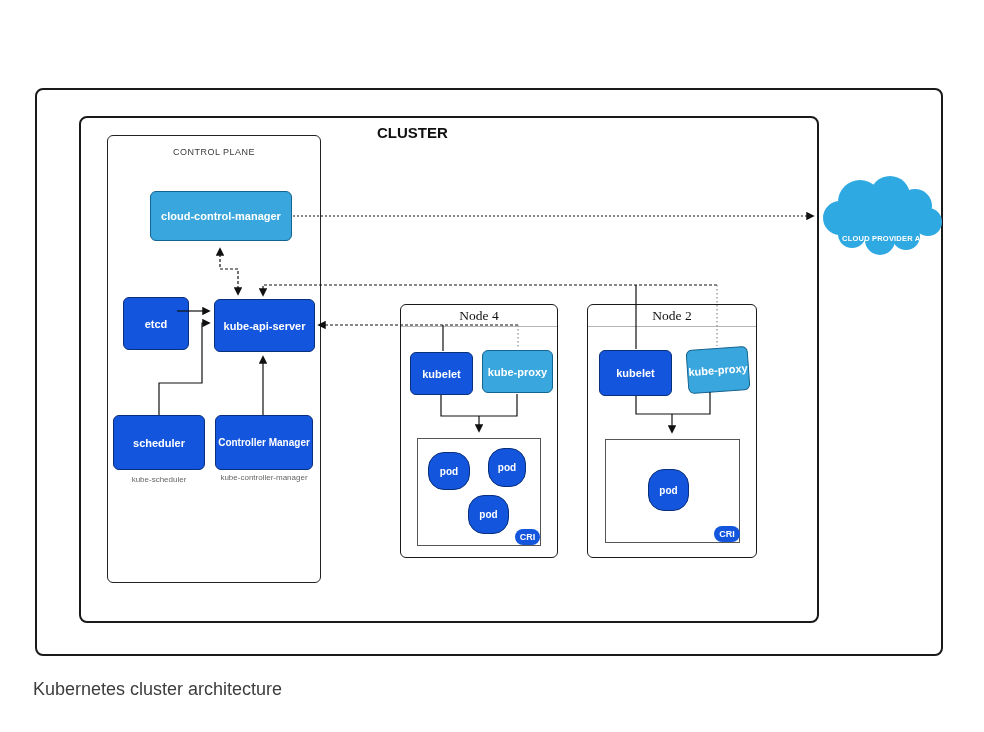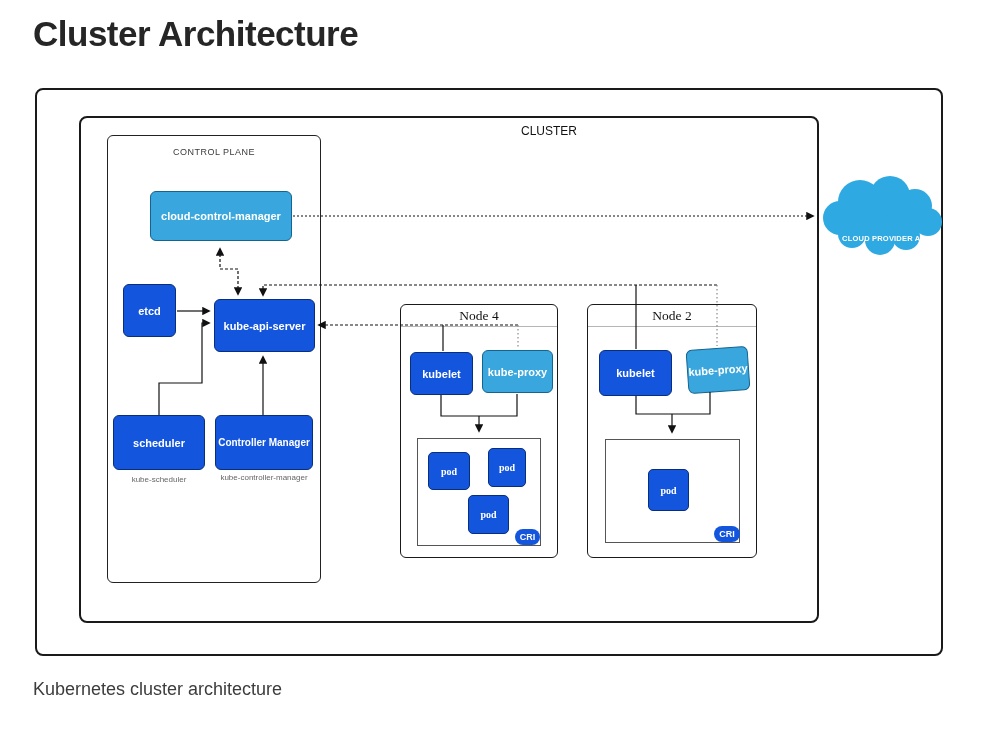--- a/index.html
+++ b/index.html
@@ -5,34 +5,34 @@
   html,body{margin:0;padding:0;background:#fff;}
   #canvas{position:relative;width:984px;height:732px;background:#fff;
           font-family:"Liberation Sans",sans-serif;overflow:hidden;}
   .abs{position:absolute;box-sizing:border-box;}
 
   #page-title{left:33px;top:14px;font-size:35px;font-weight:700;color:#262626;letter-spacing:-0.5px;}
 
   .frame{border:2px solid #1a1a1a;border-radius:8px;background:#fff;}
   #outer-frame{left:35px;top:88px;width:908px;height:568px;}
   #cluster-box{left:79px;top:116px;width:740px;height:507px;}
-  #cluster-label{left:377px;top:124px;width:200px;text-align:right;
-                 font-size:12px;font-weight:400;color:#111;}
+  #cluster-label{left:377px;top:124px;width:200px;text-align:left;
+                 font-size:15px;font-weight:700;color:#111;}
 
   #cp-box{left:107px;top:135px;width:214px;height:448px;border:1.5px solid #222;border-radius:6px;}
   #cp-label{left:107px;top:147px;width:214px;text-align:center;font-size:9px;
             color:#3a3a3a;letter-spacing:0.5px;}
 
   .bluebox{display:flex;align-items:center;justify-content:center;text-align:center;
            color:#fff;font-weight:700;font-size:11px;border-radius:6px;z-index:2;}
   .dark{background:#1355dd;border:1px solid #0a2f7a;}
   .light{background:#39a7dd;border:1px solid #14648f;}
 
   #ccm{left:150px;top:191px;width:142px;height:50px;}
-  #etcd{left:123px;top:284px;width:53px;height:53px;}
+  #etcd{left:123px;top:297px;width:66px;height:53px;}
   #kas{left:214px;top:299px;width:101px;height:53px;}
   #scheduler{left:113px;top:415px;width:92px;height:55px;}
   #cm{left:215px;top:415px;width:98px;height:55px;font-size:10px;}
   .sublabel{font-size:8px;color:#666;text-align:center;}
   #scheduler-sub{left:99px;top:475px;width:120px;}
   #cm-sub{left:194px;top:473px;width:140px;}
 
   .node-box{border:1.5px solid #1a1a1a;border-radius:6px;background:#fff;z-index:1;}
   #node1-box{left:400px;top:304px;width:158px;height:254px;}
   #node2-box{left:587px;top:304px;width:170px;height:254px;}
@@ -46,21 +46,21 @@
   #kubelet1{left:410px;top:352px;width:63px;height:43px;}
   #kubeproxy1{left:482px;top:350px;width:71px;height:43px;}
   #kubelet2{left:599px;top:350px;width:73px;height:46px;}
   #kubeproxy2{left:687px;top:348px;width:62px;height:44px;transform:rotate(-4deg);}
 
   .cri-box{border:1px solid #555;background:#fff;z-index:1;}
   #container1{left:417px;top:438px;width:124px;height:108px;}
   #container2{left:605px;top:439px;width:135px;height:104px;}
 
   .pod{display:flex;align-items:center;justify-content:center;color:#fff;font-weight:700;
-       font-size:10px;background:#1355dd;border:1px solid #0a2f7a;border-radius:5px;z-index:2;font-family:Liberation Serif, serif;}
+       font-size:10px;background:#1355dd;border:1px solid #0a2f7a;border-radius:16px;z-index:2;}
   #pod1a{left:428px;top:452px;width:42px;height:38px;}
   #pod1b{left:488px;top:448px;width:38px;height:39px;}
   #pod1c{left:468px;top:495px;width:41px;height:39px;}
   #pod2a{left:648px;top:469px;width:41px;height:42px;}
 
   .cri-badge{display:flex;align-items:center;justify-content:center;background:#1355dd;
              color:#fff;font-weight:700;font-size:9px;z-index:3;border-radius:8px;}
   #cri1{left:515px;top:529px;width:25px;height:16px;}
   #cri2{left:714px;top:526px;width:26px;height:16px;}
 
@@ -70,21 +70,20 @@
 
   #connector-overlay{left:0;top:0;width:984px;height:732px;z-index:4;pointer-events:none;}
 
   #caption{left:33px;top:679px;font-size:18px;color:#3d3d3d;text-align:center;}
 </style>
 </head>
 <body>
 
 <div id="canvas">
 
-  <div class="abs" id="page-title">Cluster Architecture</div>
 
   <div class="abs frame" id="outer-frame"></div>
   <div class="abs frame" id="cluster-box"></div>
   <div class="abs" id="cluster-label">CLUSTER</div>
 
   <div class="abs" id="cp-box"></div>
   <div class="abs" id="cp-label">CONTROL PLANE</div>
 
   <div class="abs bluebox light" id="ccm">cloud-control-manager</div>
   <div class="abs bluebox dark" id="etcd">etcd</div>

